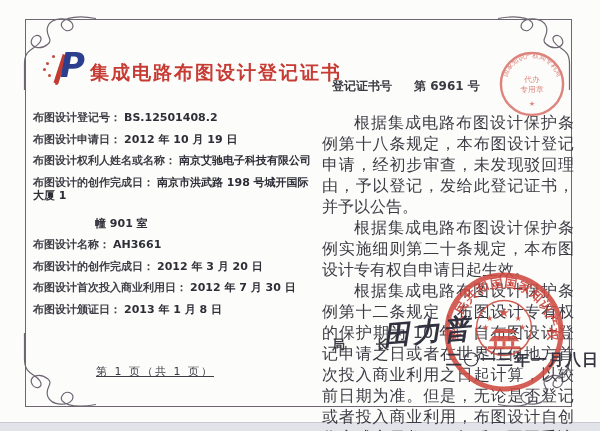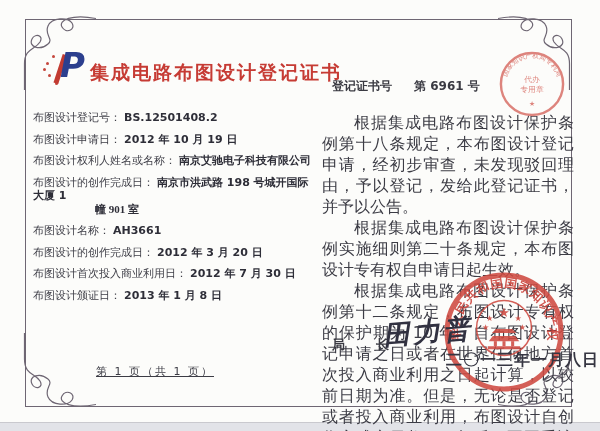--- a/index.html
+++ b/index.html
@@ -28,23 +28,23 @@
     background:#c23b31;transform:rotate(18deg);}
   .logo .dot{position:absolute;width:3px;height:3px;border-radius:50%;background:#c5473d;}
   .title{
     position:absolute;left:90px;top:60px;font-size:19px;font-weight:700;
     color:#c63b34;letter-spacing:2px;white-space:nowrap;
   }
   .certno{position:absolute;left:332px;top:78px;font-size:12px;font-weight:700;color:#3a3a42;}
   .certno .val{margin-left:22px;}
   .fields{position:absolute;left:33px;top:111px;width:280px;}
   .field{margin-bottom:8.5px;font-size:11px;line-height:13px;color:#3d3d46;}
-  .field .lab{font-weight:400;}
+  .field .lab{font-weight:700;}
   .field .val{font-weight:700;color:#2e2e38;margin-left:3px;}
-  .addr2{display:block;padding-left:62px;margin-top:1px;font-weight:700;color:#2e2e38;font-family:Liberation Serif, serif;}
+  .addr2{display:block;padding-left:62px;margin-top:15px;font-weight:700;color:#2e2e38;}
   .paras{position:absolute;left:322px;top:112px;width:252px;}
   .paras p{margin:0;font-size:16px;line-height:21px;text-indent:2em;
     text-align:justify;color:#3c3c45;}
   .footer{position:absolute;left:75px;top:364px;width:160px;text-align:center;
     font-size:11px;color:#3c3c45;letter-spacing:2px;text-decoration:underline;}
   .director{position:absolute;left:332px;top:336px;font-size:13px;font-weight:700;
     color:#3a3a42;letter-spacing:9px;}
   .signature{position:absolute;left:383px;top:314px;font-size:27px;font-weight:700;
     font-style:italic;color:#313140;transform:rotate(-5deg);letter-spacing:3px;z-index:4;}
   .issue-date{position:absolute;left:446px;top:350px;font-size:16px;font-weight:700;

